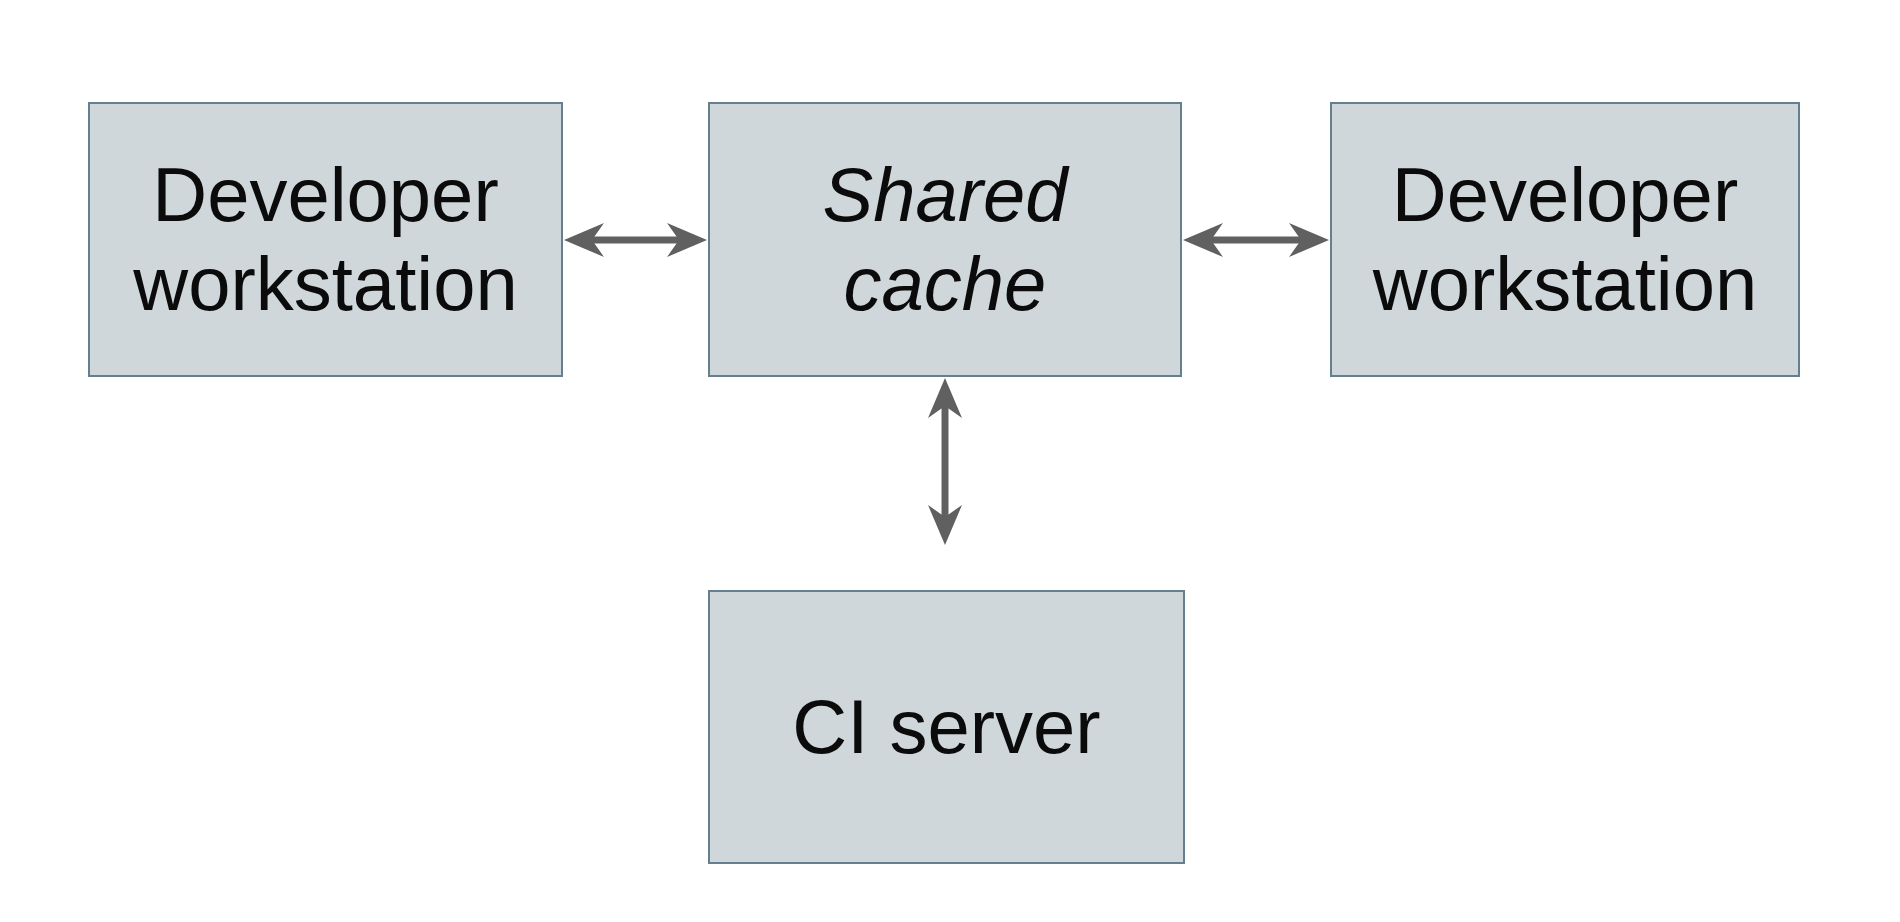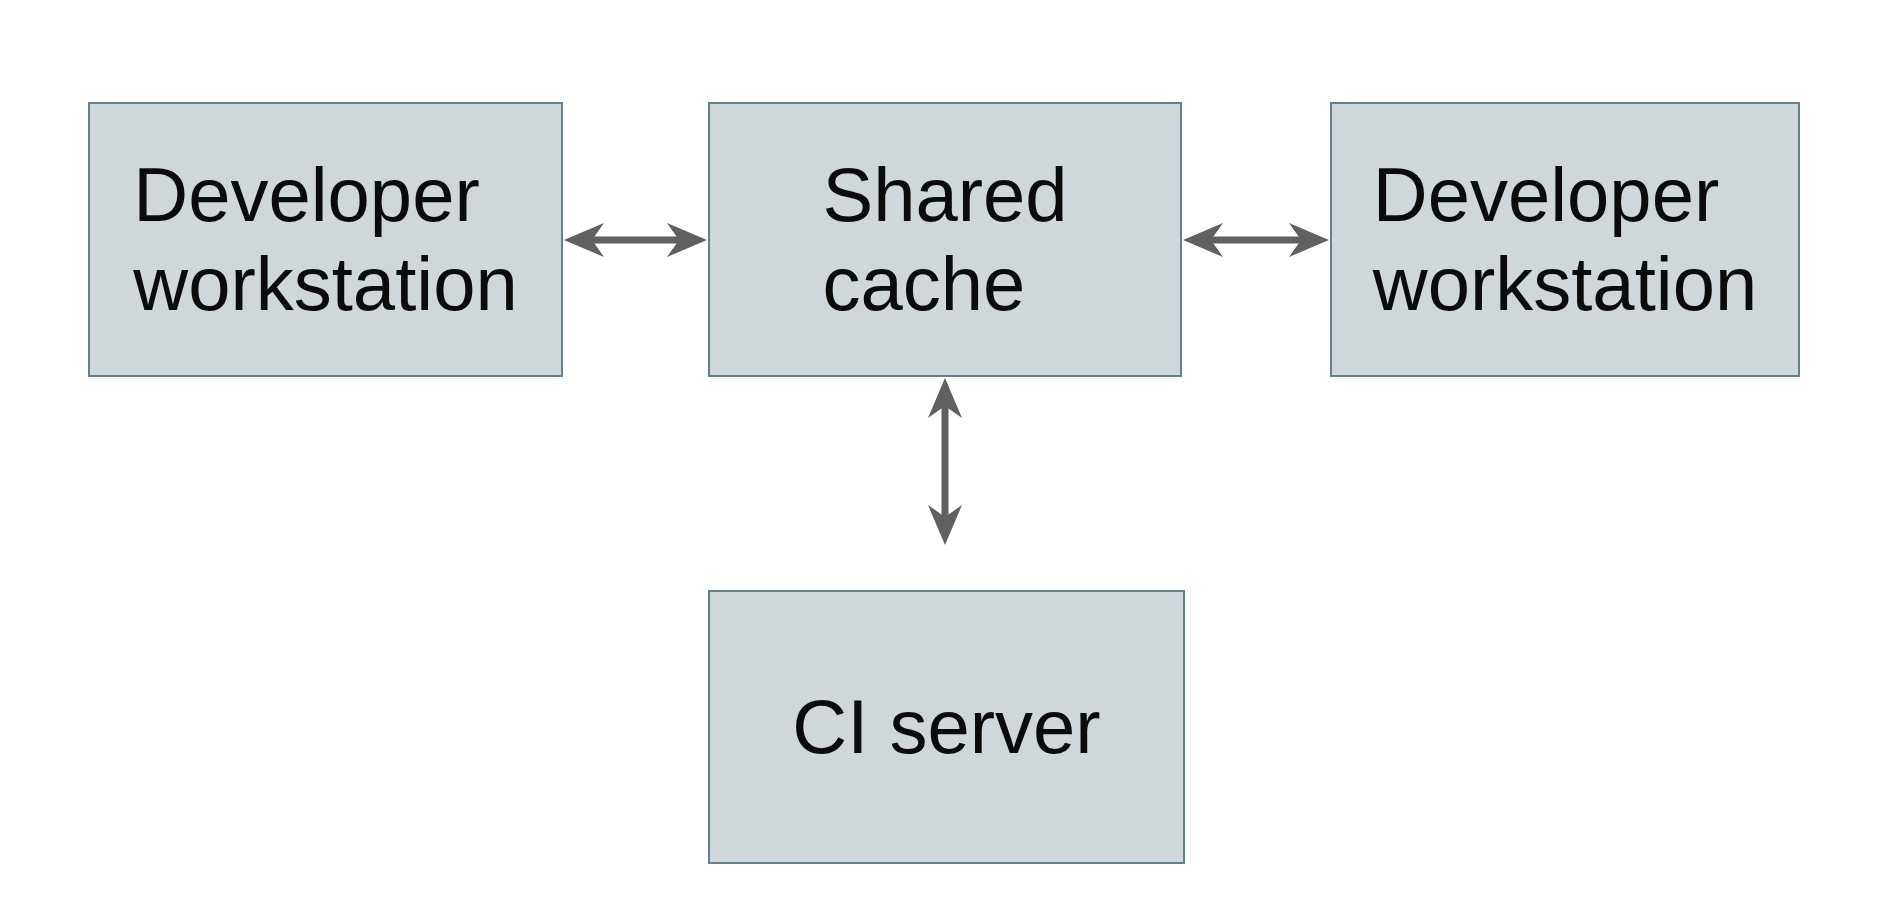--- a/index.html
+++ b/index.html
@@ -19,28 +19,29 @@
     position: absolute;
     box-sizing: border-box;
     border: 2px solid #647f8d;
     background: #cfd7da;
     display: flex;
     align-items: center;
     justify-content: center;
   }
   .node-label {
     white-space: pre-line;
+    text-align: center;
     font-size: 76px;
     line-height: 1.16;
     color: #0b0b0b;
     letter-spacing: 0px;
   }
   
   .node-dev-left   { left: 88px;   top: 102px; width: 475px; height: 275px; }
-  .node-shared     { left: 708px;  top: 102px; width: 474px; height: 275px; }
+  .node-shared     { left: 708px;  top: 102px; width: 474px; height: 275px; font-style: italic; }
   .node-dev-right  { left: 1330px; top: 102px; width: 470px; height: 275px; }
   .node-ci         { left: 708px;  top: 546px; width: 477px; height: 274px; margin-top: 44px; }
   .arrows-layer {
     position: absolute;
     left: 0; top: 0;
     width: 1900px;
     height: 922px;
     pointer-events: none;
   }
 </style>

